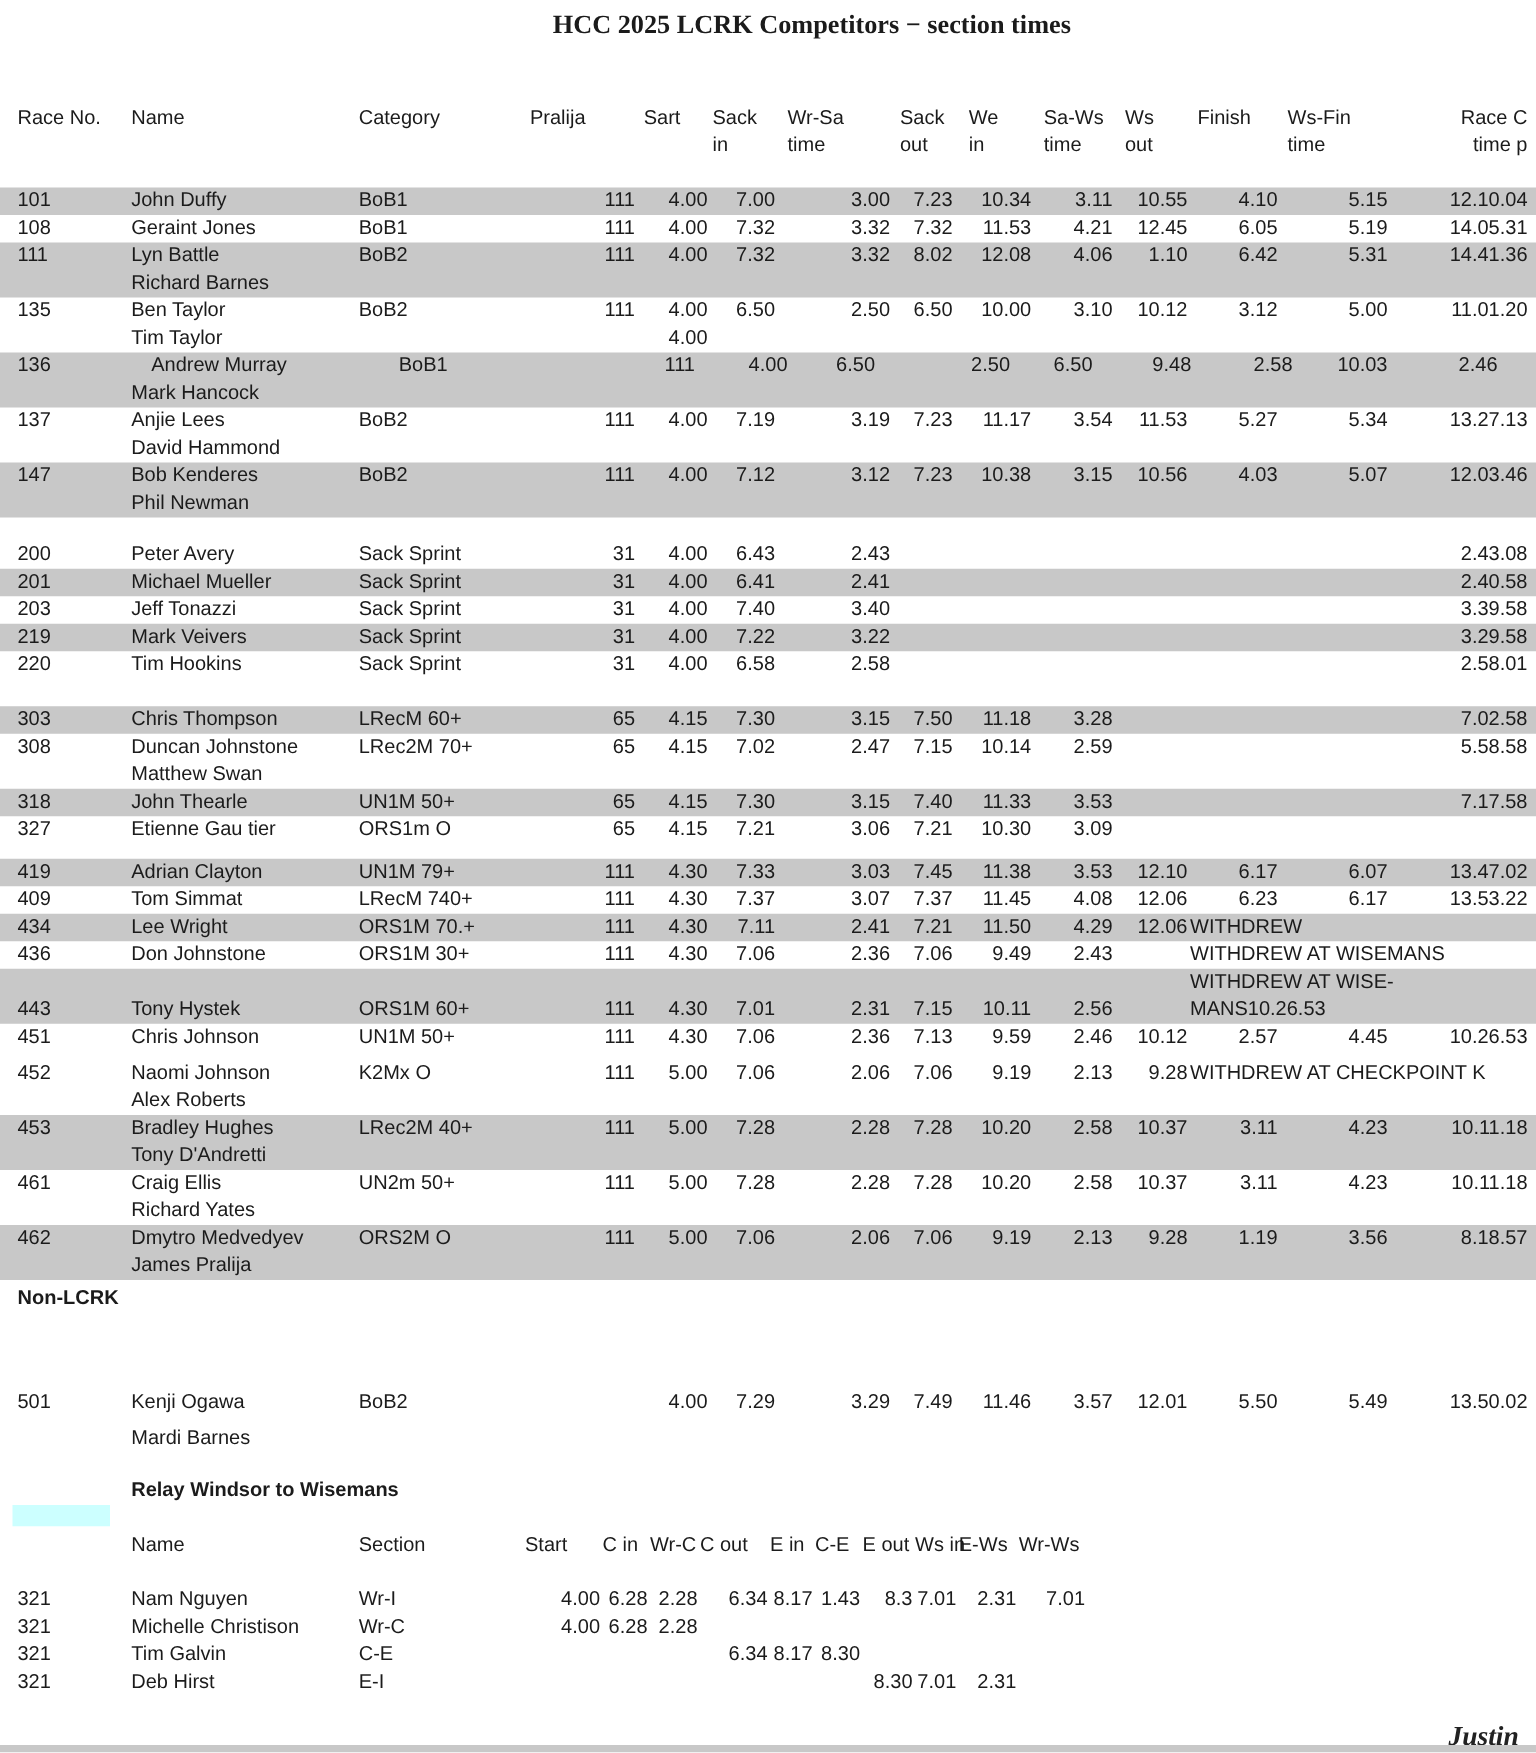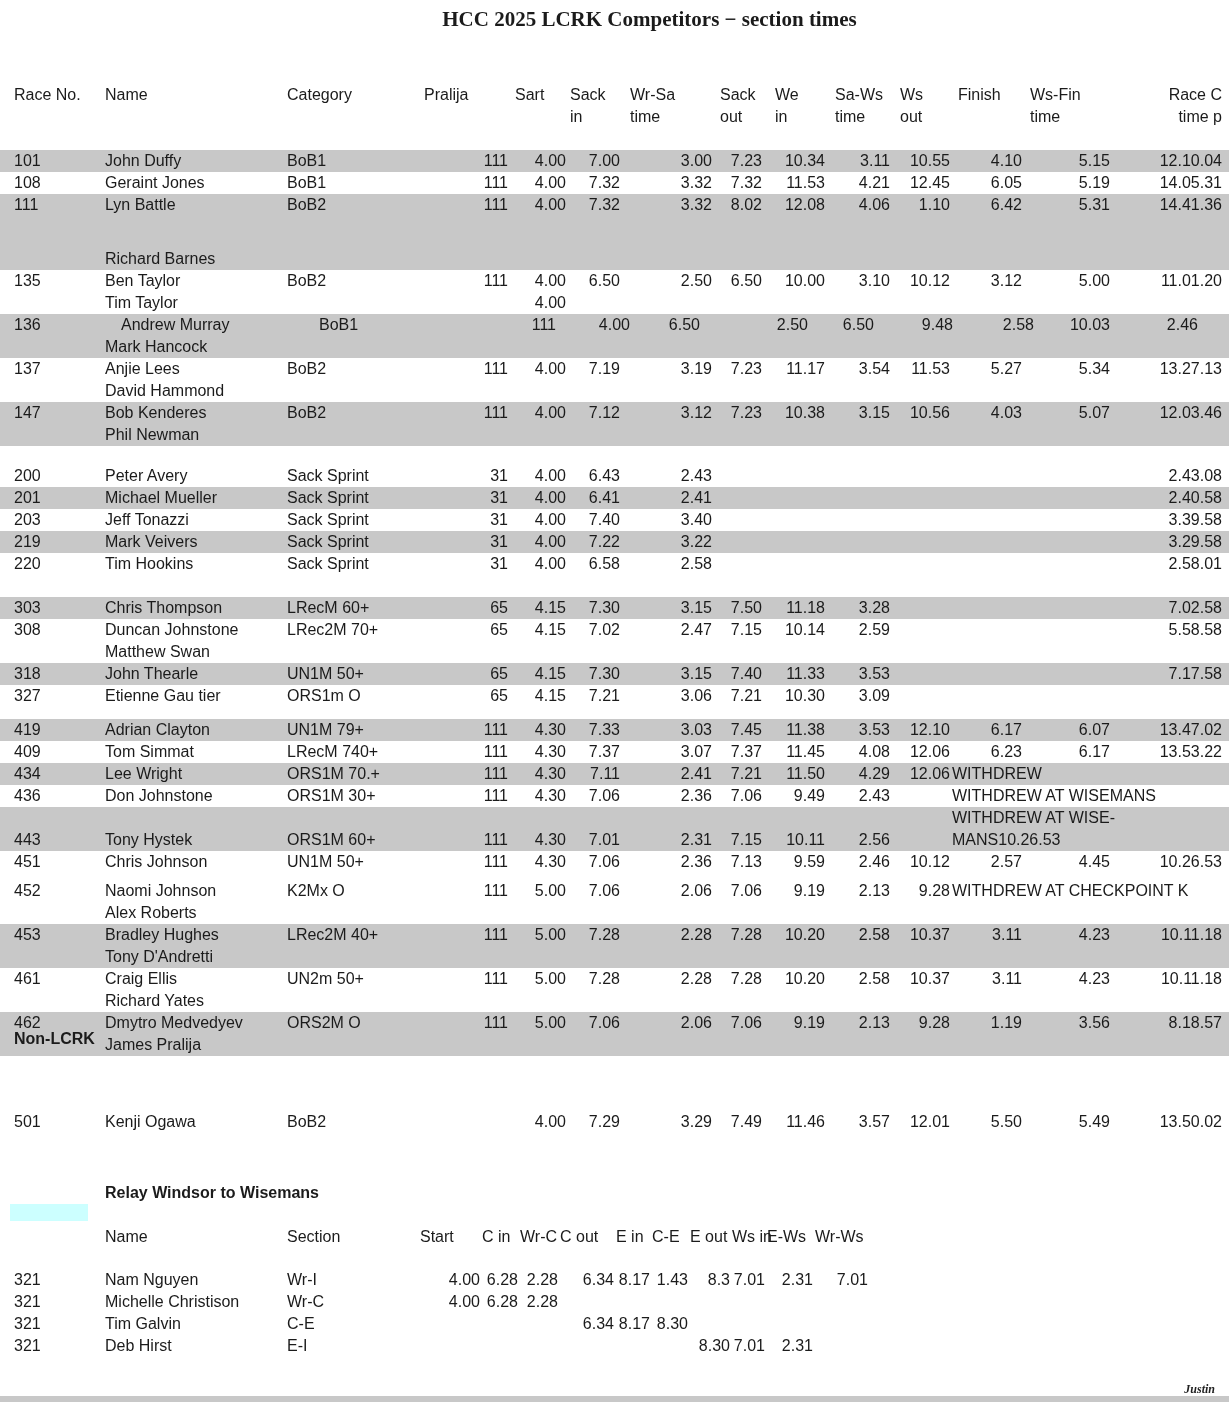--- a/index.html
+++ b/index.html
@@ -35,21 +35,21 @@
   .note{position:absolute;left:952px;top:0;text-align:left;}
   .spacer{width:100%;}
   #nonlcrk-heading{height:22px;line-height:22px;font-weight:bold;padding-left:14px;}
   #nonlcrk-row{margin-top:57px;}
   #relay-heading{height:22px;line-height:22px;font-weight:bold;padding-left:105px;}
   #relay-highlight{position:absolute;left:10px;top:22px;width:78px;height:17px;background:var(--hilite,#ccffff);}
   #relay-header{margin-top:22px;}
   #relay-body{margin-top:21px;}
   #footer-signature{
     position:absolute;top:1378px;right:14px;height:22px;line-height:22px;
-    font-family:"Liberation Serif", serif;font-style:italic;font-weight:bold;font-size:12px;color:#222;
+    font-family:"Liberation Serif", serif;font-style:italic;font-weight:bold;font-size:22px;color:#222;
   }
   #bottom-stripe{position:absolute;left:0;bottom:0;width:1229px;height:6px;background:var(--stripe,#c8c8c8);}
 </style>
 </head>
 <body style="color: rgb(27, 27, 27);">
 
 <div id="page-title">HCC 2025 LCRK Competitors − section times</div>
 
 <div id="main-header">
     <div class="tline grid-main">
@@ -133,21 +133,21 @@
         <div class="cell c-sack_in">7.32</div>
         <div class="cell c-wr_sa">3.32</div>
         <div class="cell c-sack_out">8.02</div>
         <div class="cell c-we_in">12.08</div>
         <div class="cell c-sa_ws">4.06</div>
         <div class="cell c-ws_out">1.10</div>
         <div class="cell c-finish">6.42</div>
         <div class="cell c-ws_fin">5.31</div>
         <div class="cell c-race_time">14.41.36</div>
       </div>
-      <div class="tline grid-main" style="height: 22px; line-height: 22px; margin-top: 32px;">
+      <div class="tline grid-main" style="height: 22px; line-height: 22px;">
         <div class="cell c-race_no"></div>
         <div class="cell c-name">Richard Barnes</div>
         <div class="cell c-category"></div>
         <div class="cell c-distance"></div>
         <div class="cell c-sart"></div>
         <div class="cell c-sack_in"></div>
         <div class="cell c-wr_sa"></div>
         <div class="cell c-sack_out"></div>
         <div class="cell c-we_in"></div>
         <div class="cell c-sa_ws"></div>
@@ -755,20 +755,36 @@
           <div class="cell c-sack_in">7.29</div>
           <div class="cell c-wr_sa">3.29</div>
           <div class="cell c-sack_out">7.49</div>
           <div class="cell c-we_in">11.46</div>
           <div class="cell c-sa_ws">3.57</div>
           <div class="cell c-ws_out">12.01</div>
           <div class="cell c-finish">5.50</div>
           <div class="cell c-ws_fin">5.49</div>
           <div class="cell c-race_time">13.50.02</div>
         </div>
+        <div class="tline grid-main" style="height: 29px; line-height: 29px;">
+          <div class="cell c-race_no"></div>
+          <div class="cell c-name">Mardi Barnes</div>
+          <div class="cell c-category"></div>
+          <div class="cell c-distance"></div>
+          <div class="cell c-sart"></div>
+          <div class="cell c-sack_in"></div>
+          <div class="cell c-wr_sa"></div>
+          <div class="cell c-sack_out"></div>
+          <div class="cell c-we_in"></div>
+          <div class="cell c-sa_ws"></div>
+          <div class="cell c-ws_out"></div>
+          <div class="cell c-finish"></div>
+          <div class="cell c-ws_fin"></div>
+          <div class="cell c-race_time"></div>
+        </div>
       </div>
     </div>
 </div>
 
 <div id="relay">
   <div id="relay-heading">Relay Windsor to Wisemans</div>
   <div id="relay-highlight"></div>
   <div id="relay-header">
       <div class="tline grid-relay">
         <div class="hcell rhcell rh-race_no"></div>

